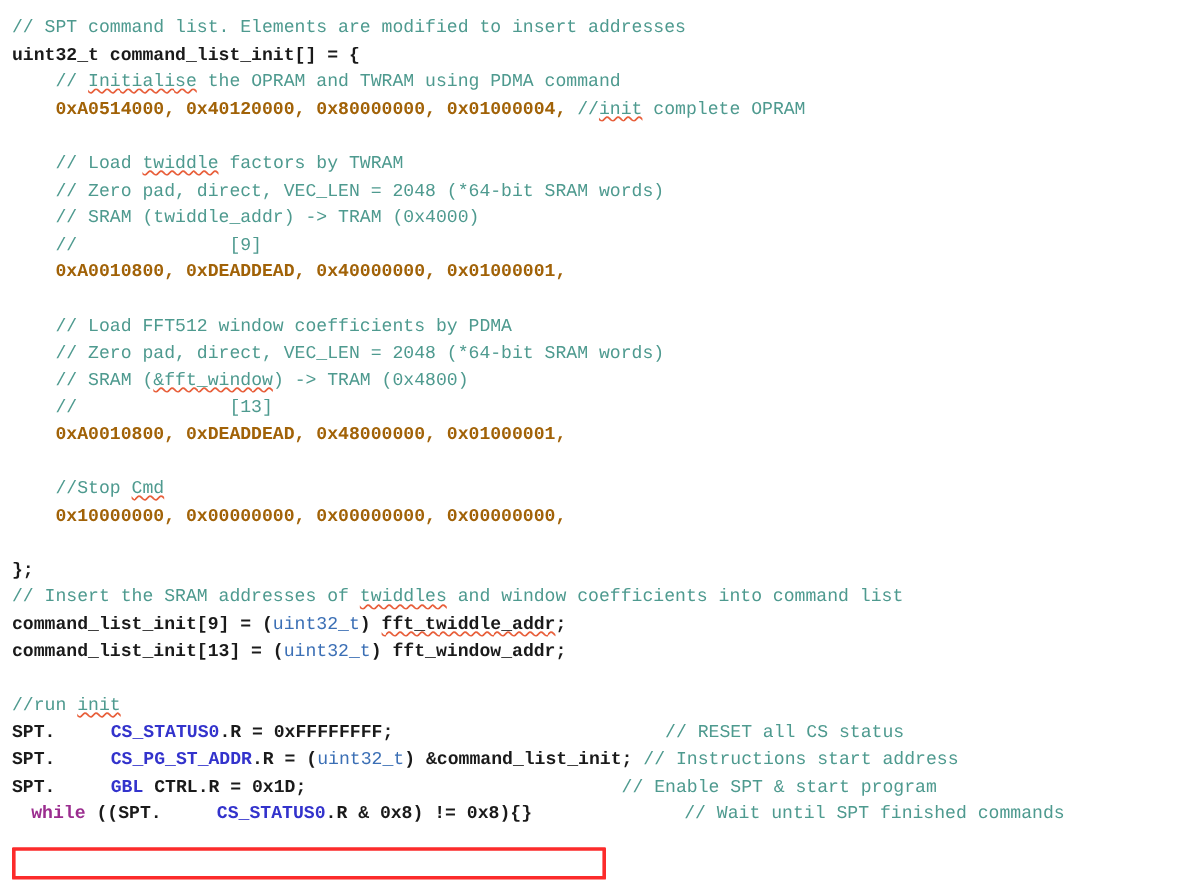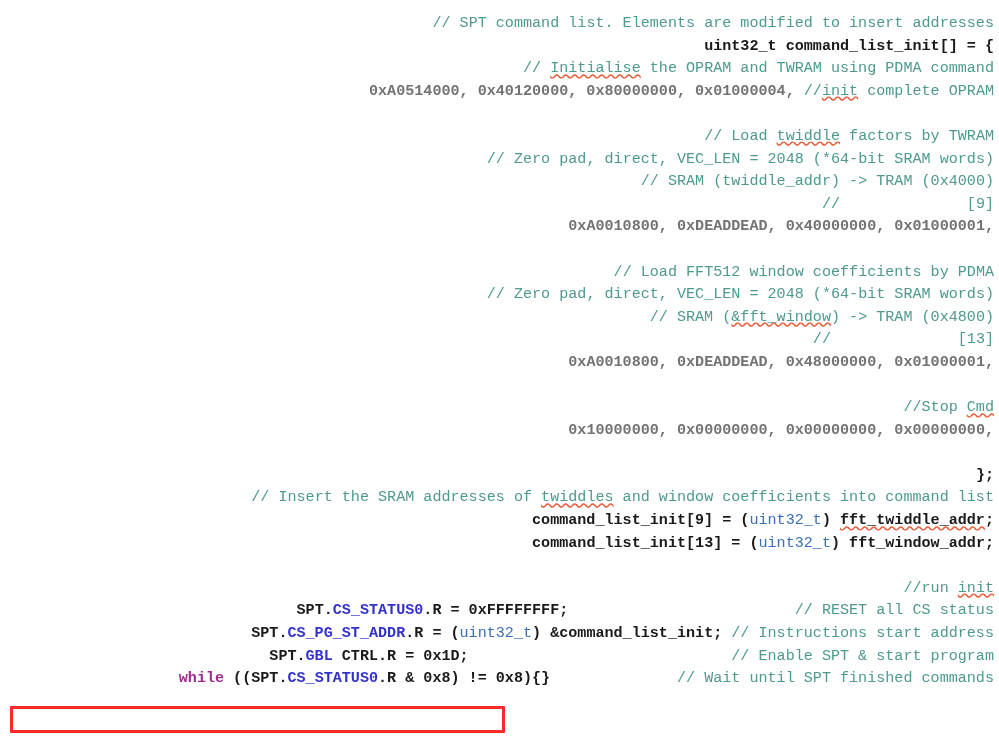--- a/index.html
+++ b/index.html
@@ -12,37 +12,36 @@
     font-family: "Liberation Mono", "DejaVu Sans Mono", monospace;
   }
   #code-view {
     position: relative;
     width: 994px;
     height: 736px;
     background: #ffffff;
     overflow: hidden;
     box-sizing: border-box;
     padding: 12px 0 0 10px;
-    text-align: right;
   }
   .code-line {
     height: 22.6px;
     line-height: 22.6px;
     font-size: 15.1px;
     white-space: pre;
     color: #1a1a1a;
     letter-spacing: 0px;
     font-weight: 700;
   }
   
   .tok-comment { color: #4e9a8f; font-weight: 400; }
   .tok-plain   { color: #1a1a1a; font-weight: 700; }
-  .tok-num     { color: #737373; font-weight: 700; margin-top: 17px; }
+  .tok-num     { color: #a16207; font-weight: 700; margin-top: 17px; }
   .tok-type    { color: #3b6fb5; font-weight: 400; margin-top: 12px; }
-  .tok-field   { color: #3333cc; font-weight: 700; }
+  .tok-field   { color: #3333cc; font-weight: 700; margin-left: 46px; }
   .tok-keyword { color: #9b2d8f; font-weight: 700; margin-left: 16px; }
 
   
   .spell {
     text-decoration: underline;
     text-decoration-color: #e8603c;
     text-decoration-style: wavy;
     text-decoration-skip-ink: none;
     text-underline-offset: 1px;
   }

